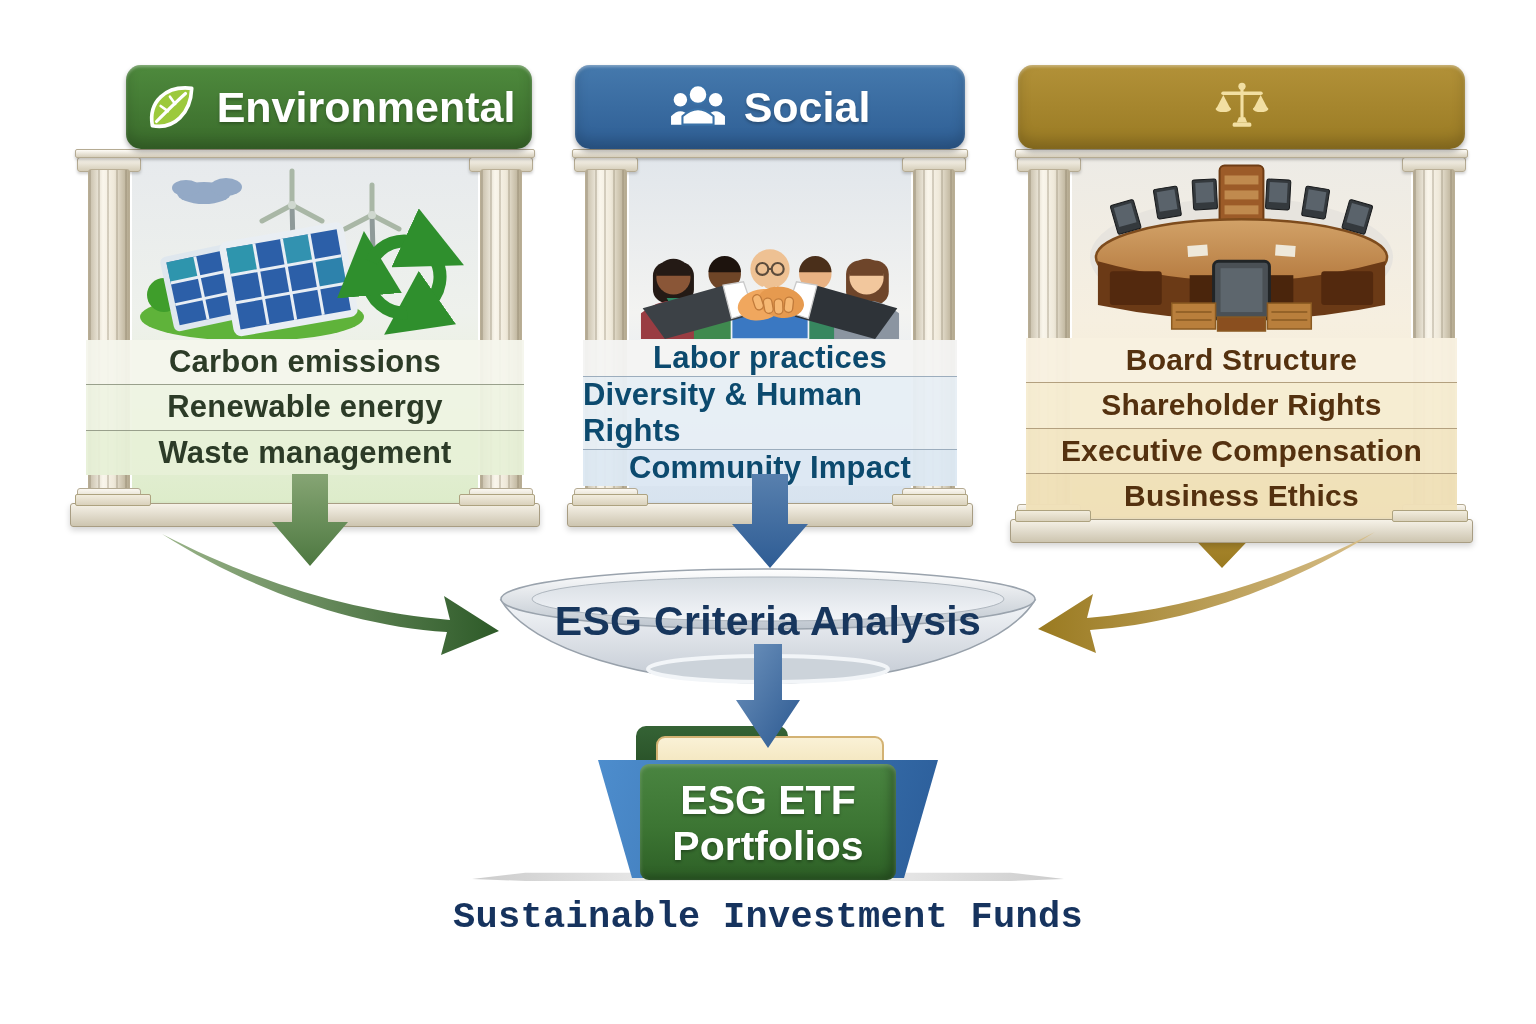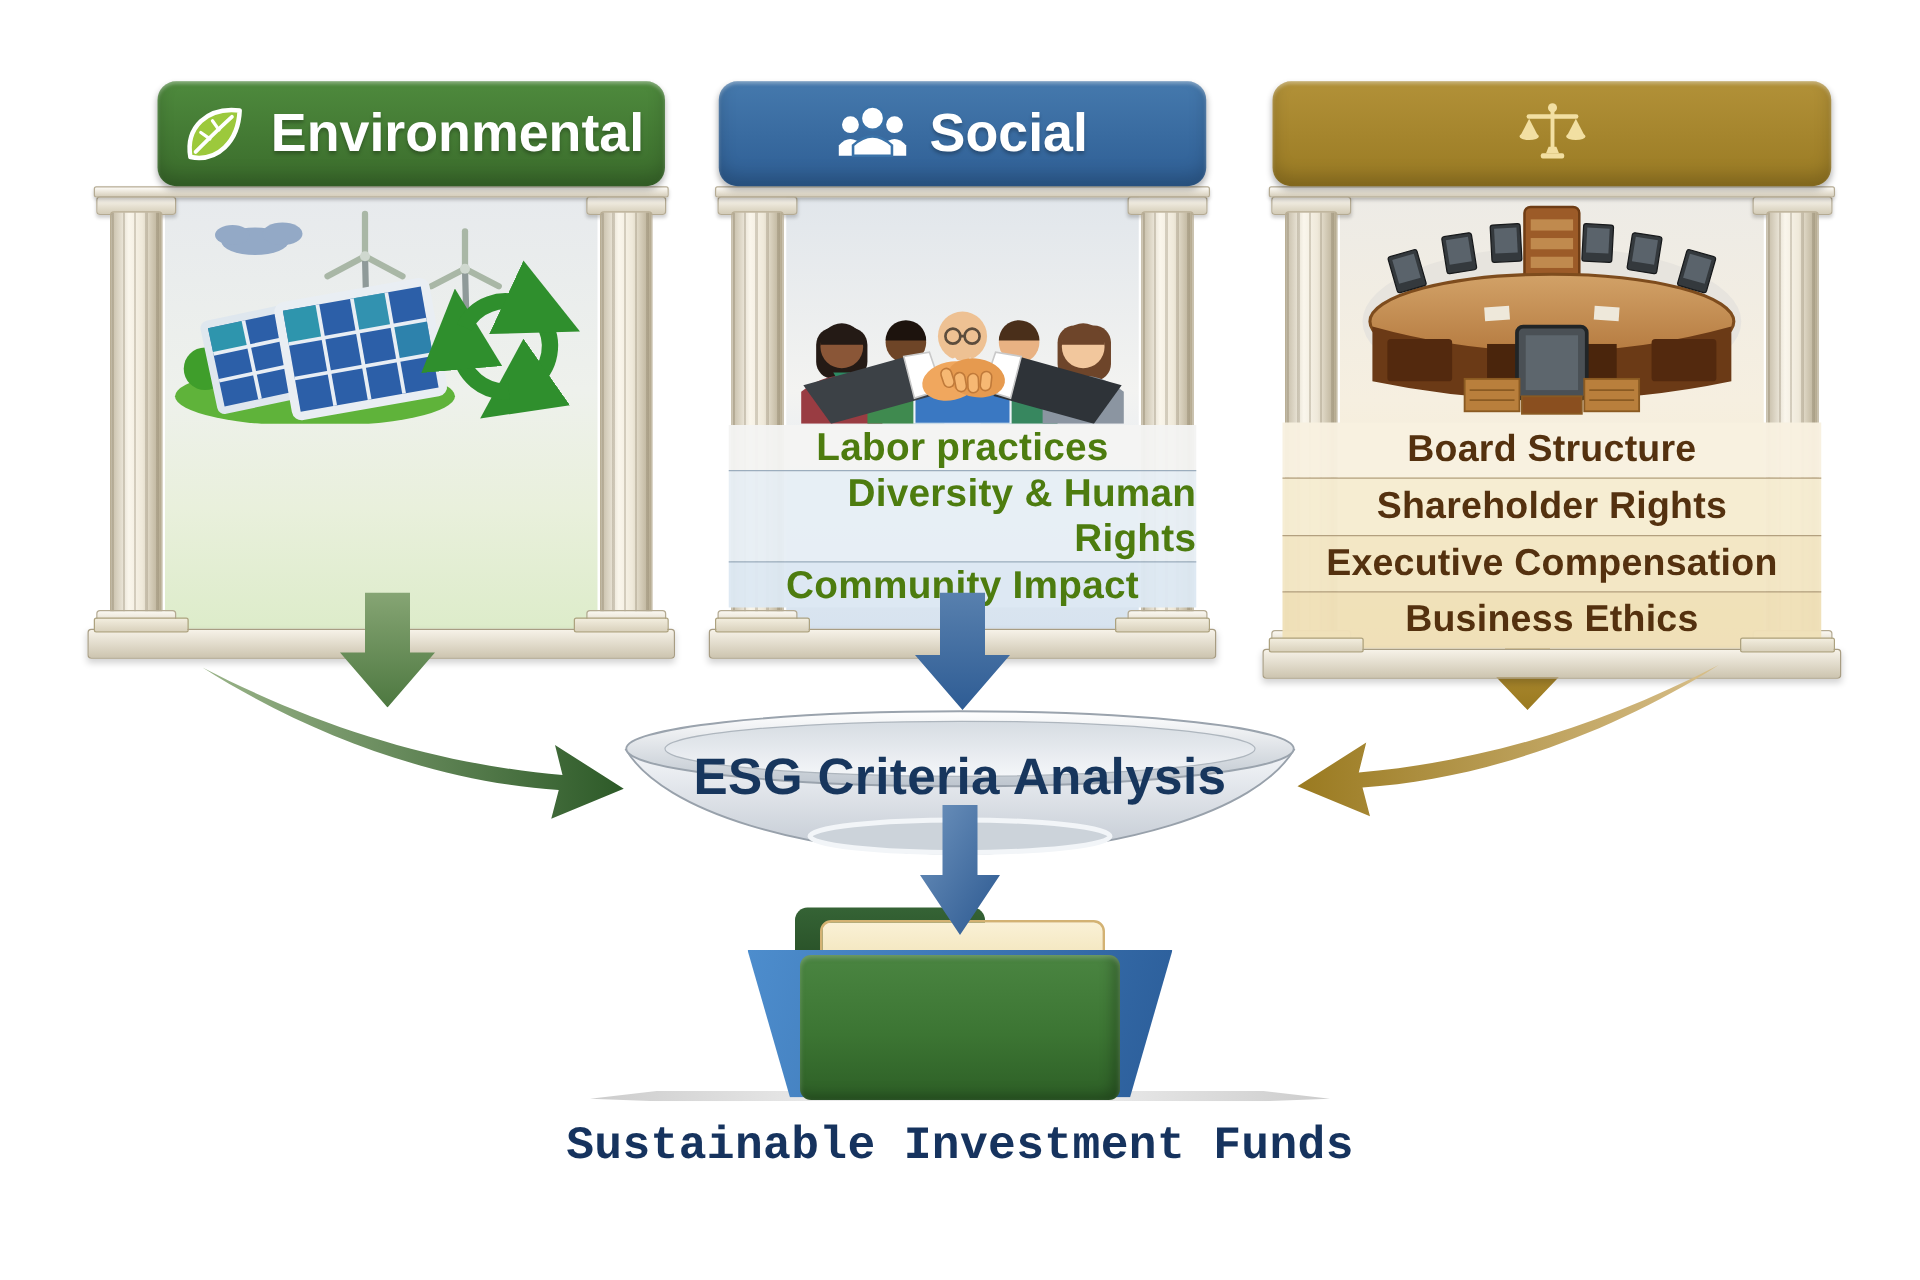--- a/index.html
+++ b/index.html
@@ -27,21 +27,21 @@
      background:
        repeating-linear-gradient(90deg, rgba(125,113,88,.28) 0 2px, rgba(255,255,255,0) 2px 9px),
        linear-gradient(90deg,#c6bda8,#faf6ec 35%,#efe9da 62%,#b4a98f);
      border:1px solid #b9ae95; }
 
   .items { position:absolute; left:8px; right:8px; z-index:2; display:flex; flex-direction:column; }
   .env .items, .soc .items { top:275px; height:135px; }
   .gov .items { top:273px; height:180px; }
   .item { flex:1; display:flex; align-items:center; justify-content:center; font-weight:bold; letter-spacing:.2px; }
   .env .item { color:#2c3b27; font-size:31px; }
-  .soc .item { color:#4d7c0f; font-size:31px;text-align:right; }
+  .soc .item { color:#0c4a6e; font-size:31px; }
   .gov .item { color:#54310f; font-size:30px; }
   .env .item:nth-child(1){background:rgba(244,246,236,.95);} .env .item:nth-child(2){background:rgba(238,243,227,.95);} .env .item:nth-child(3){background:rgba(231,240,215,.95);}
   .soc .item:nth-child(1){background:rgba(244,244,242,.96);} .soc .item:nth-child(2){background:rgba(231,238,245,.96);} .soc .item:nth-child(3){background:rgba(221,232,243,.96);}
   .gov .item:nth-child(1){background:rgba(248,241,224,.97);} .gov .item:nth-child(2){background:rgba(246,236,210,.97);} .gov .item:nth-child(3){background:rgba(243,230,196,.97);} .gov .item:nth-child(4){background:rgba(240,224,184,.97);}
   .env .item + .item { border-top:1.5px solid #99a08c; }
   .soc .item + .item { border-top:1.5px solid #9cadbd; }
   .gov .item + .item { border-top:1.5px solid #b3a07f; }
 
   .col-base { position:absolute; left:-8px; right:-8px; bottom:0; height:24px; z-index:3;
      background:linear-gradient(#f6f2e8,#cdc5b0); border:1px solid #a89d83; border-radius:3px;
@@ -182,20 +182,25 @@
             <g fill="none" stroke="#2f8f2d" stroke-width="13">
               <path d="M29.5,-20.6 A36,36 0 0 1 20.6,29.5" marker-end="url(#rcm)"></path>
               <path d="M3.1,35.9 A36,36 0 0 1 -35.9,3.1" marker-end="url(#rcm)"></path>
               <path d="M-32.6,-15.2 A36,36 0 0 1 15.2,-32.6" marker-end="url(#rcm)"></path>
             </g>
           </g>
         </svg>
       </div>
       <div class="items" style="position:static"></div>
     </div>
+    <div class="items env-items">
+      <div class="item">Carbon emissions</div>
+      <div class="item">Renewable energy</div>
+      <div class="item">Waste management</div>
+    </div>
     <div class="column col-l">
         <div class="shaft"></div>
       </div>
     <div class="column col-r">
         <div class="shaft"></div>
       </div>
     <div class="col-base"></div>
     <div class="ledge"></div>
     <div class="pillar-header">
       <span class="hicon">
@@ -445,20 +450,24 @@
   <div class="funnel-label">ESG Criteria Analysis</div>
 
   <div class="ground"></div>
 
   <div class="folder">
     <div class="tab-back"></div>
     <div class="paper"></div>
     <div class="back-blue"></div>
     <div class="front-green"></div>
   </div>
+  <div class="folder-label">
+    <div>ESG ETF</div>
+    <div>Portfolios</div>
+  </div>
 
   <svg class="abs" style="left:736px;top:644px;width:64px;height:104px;z-index:14" viewBox="0 0 64 104">
     <defs>
         <linearGradient id="fdn" x1="0" y1="0" x2="1" y2="1">
           <stop offset="0" stop-color="#6e93bd"></stop>
           <stop offset="1" stop-color="#2b5890"></stop>
         </linearGradient>
       </defs>
     <polygon points="18,0 46,0 46,56 64,56 32,104 0,56 18,56" fill="url(#fdn)"></polygon>
   </svg>

